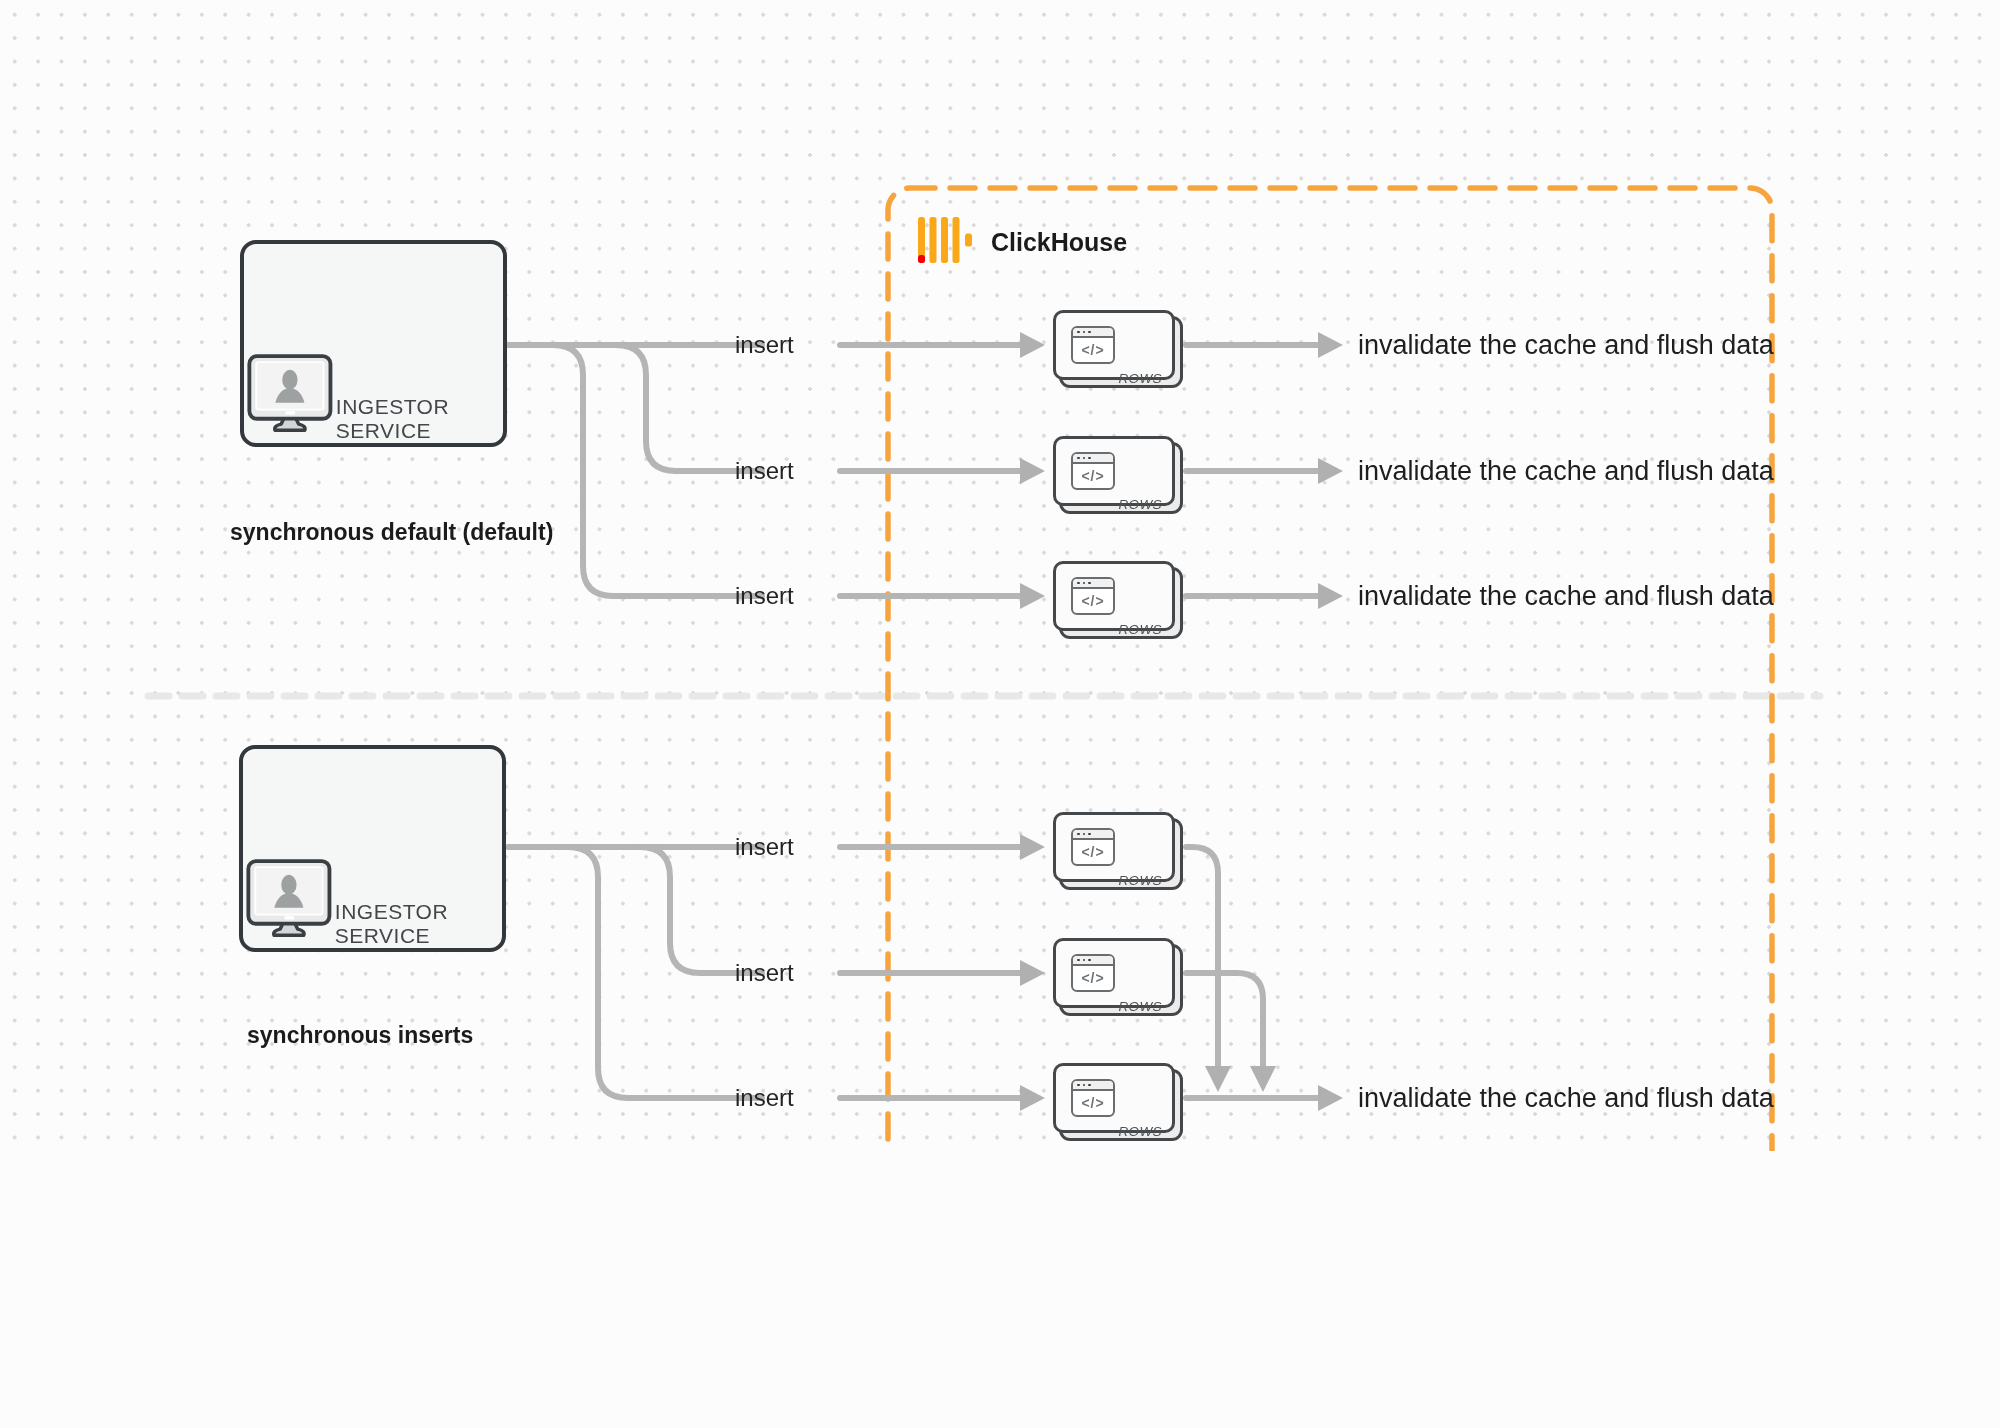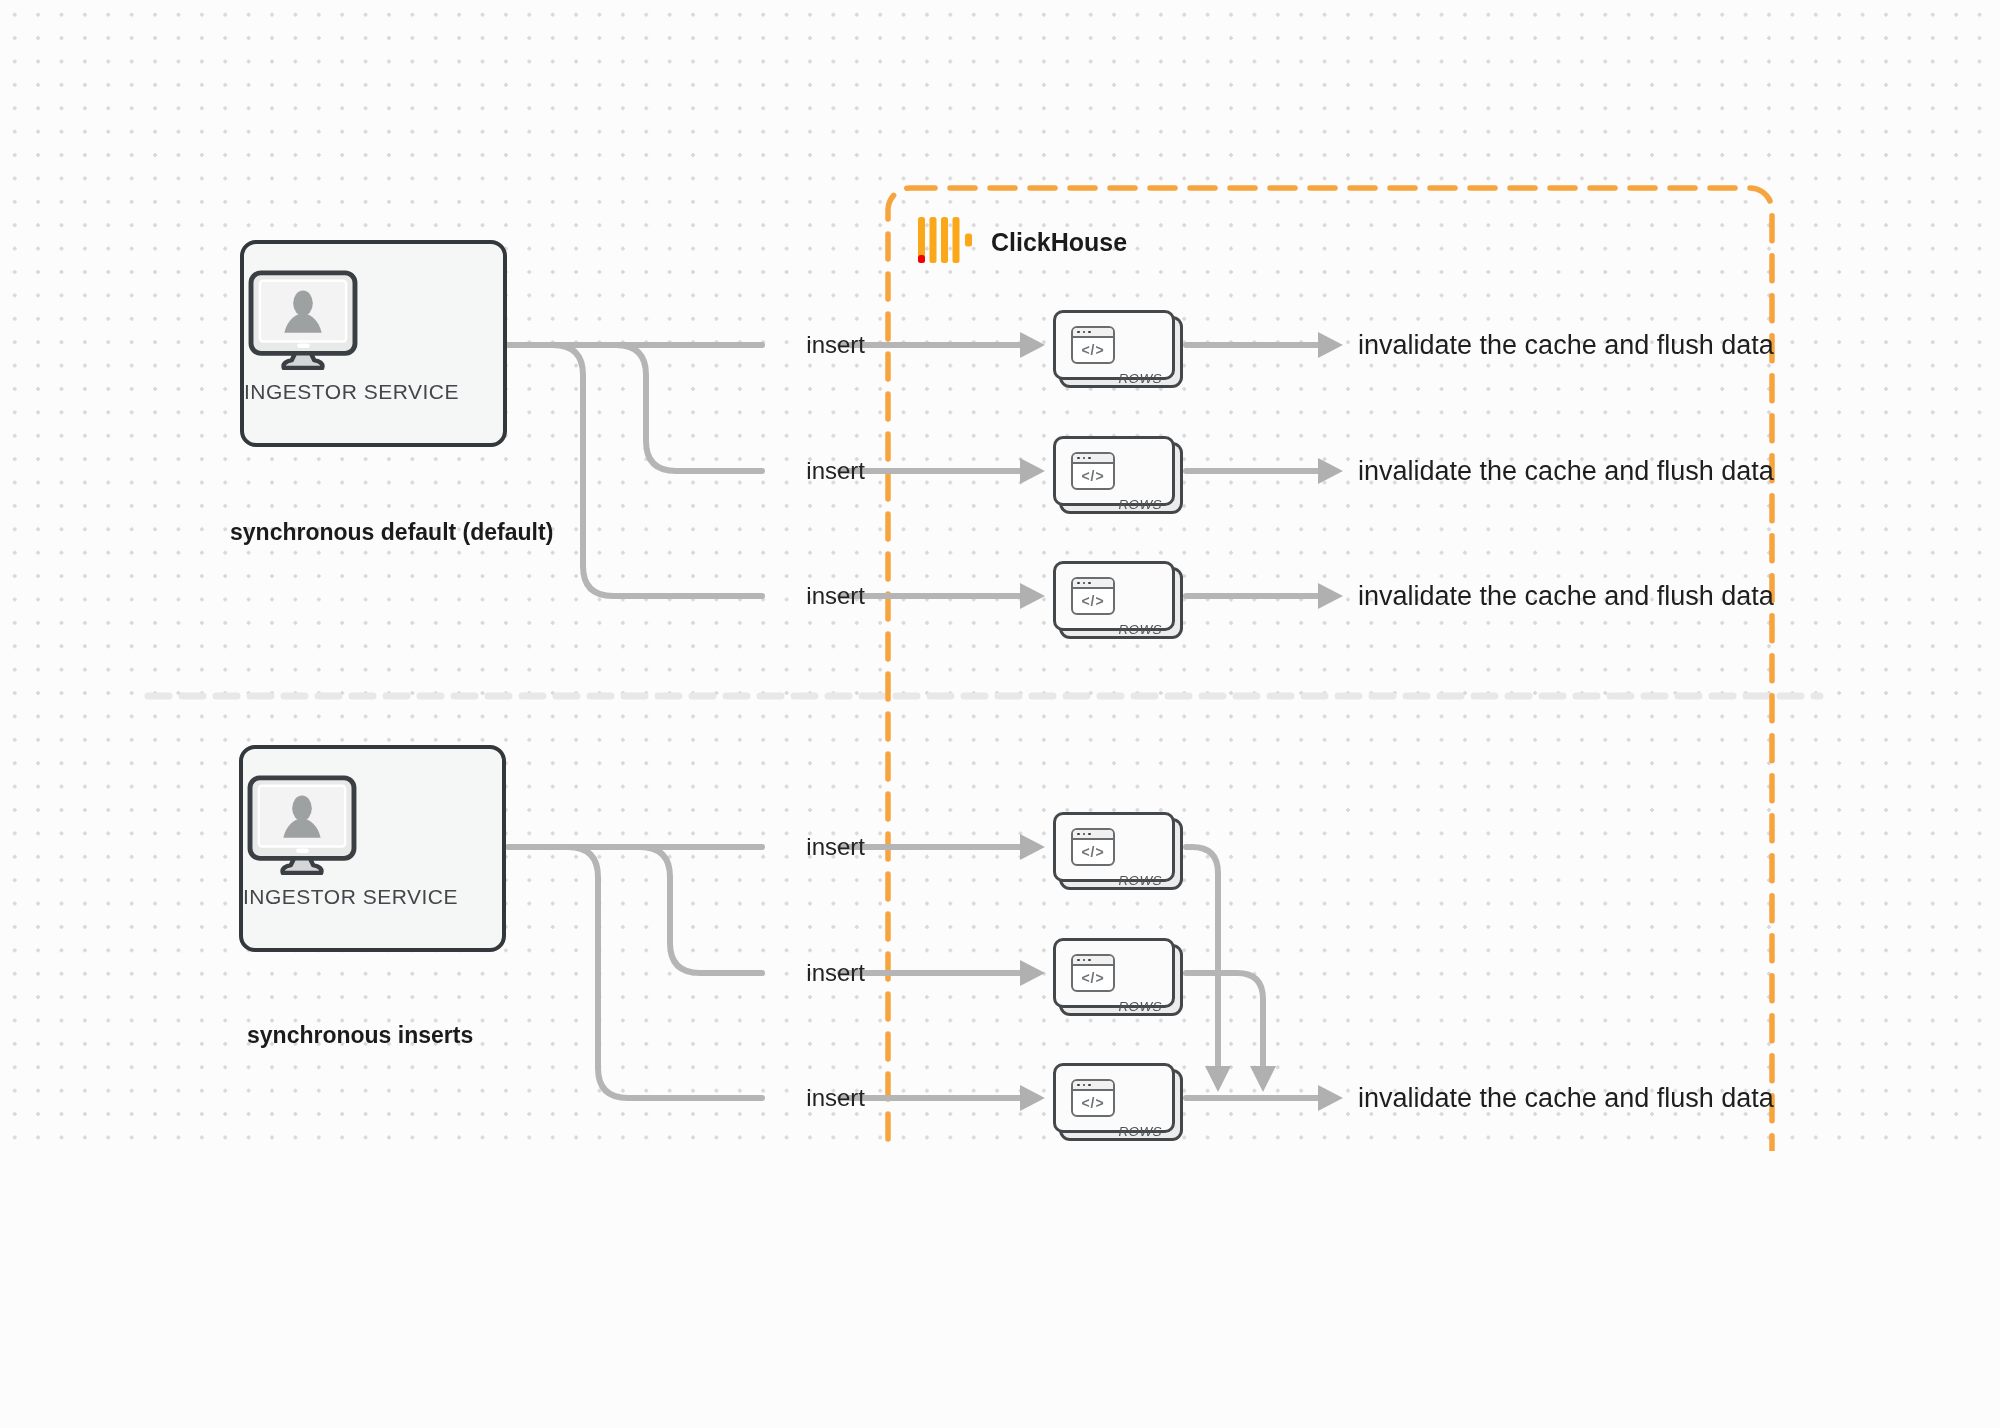--- a/index.html
+++ b/index.html
@@ -10,28 +10,28 @@
     background-image:radial-gradient(circle,#D9D9D9 1.6px,transparent 1.9px);
     background-size:23.4px 23.4px;background-position:3px 3px;
   }
   svg.wires{position:absolute;left:0;top:0;z-index:1;}
   .wire{stroke:#B5B5B5;stroke-width:6;fill:none;stroke-linecap:round;}
   .ahead{fill:#B0B0B0;stroke:none;}
 
   .service-box{
     position:absolute;width:267px;height:207px;box-sizing:border-box;
     background:#F5F6F6;border:4.5px solid #33383C;border-radius:16px;
-    display:flex;flex-direction:column;align-items:flex-start;padding-top:24px;z-index:2;
+    display:flex;flex-direction:row;align-items:flex-end;padding-top:24px;z-index:2;
   }
   .service-label{margin-top:10px;font-size:21px;color:#43474A;letter-spacing:0.5px;}
 
   .caption{position:absolute;font-size:23px;font-weight:bold;color:#1B1B1B;z-index:3;white-space:nowrap;}
 
   .insert-label{
-    position:absolute;width:130px;text-align:right;font-size:24px;line-height:32px;
+    position:absolute;width:130px;text-align:left;font-size:24px;line-height:32px;
     color:#232323;z-index:3;
   }
   .result-label{
     position:absolute;font-size:27px;line-height:32px;color:#1E1E1E;z-index:3;white-space:nowrap;
   }
 
   .card{
     position:absolute;width:122px;height:70px;box-sizing:border-box;
     background:#FBFBFB;border:3px solid #45484B;border-radius:10px;z-index:2;
     box-shadow:7px 7px 0 -2px #ECECEC, 7px 7px 0 1px #44474A;

